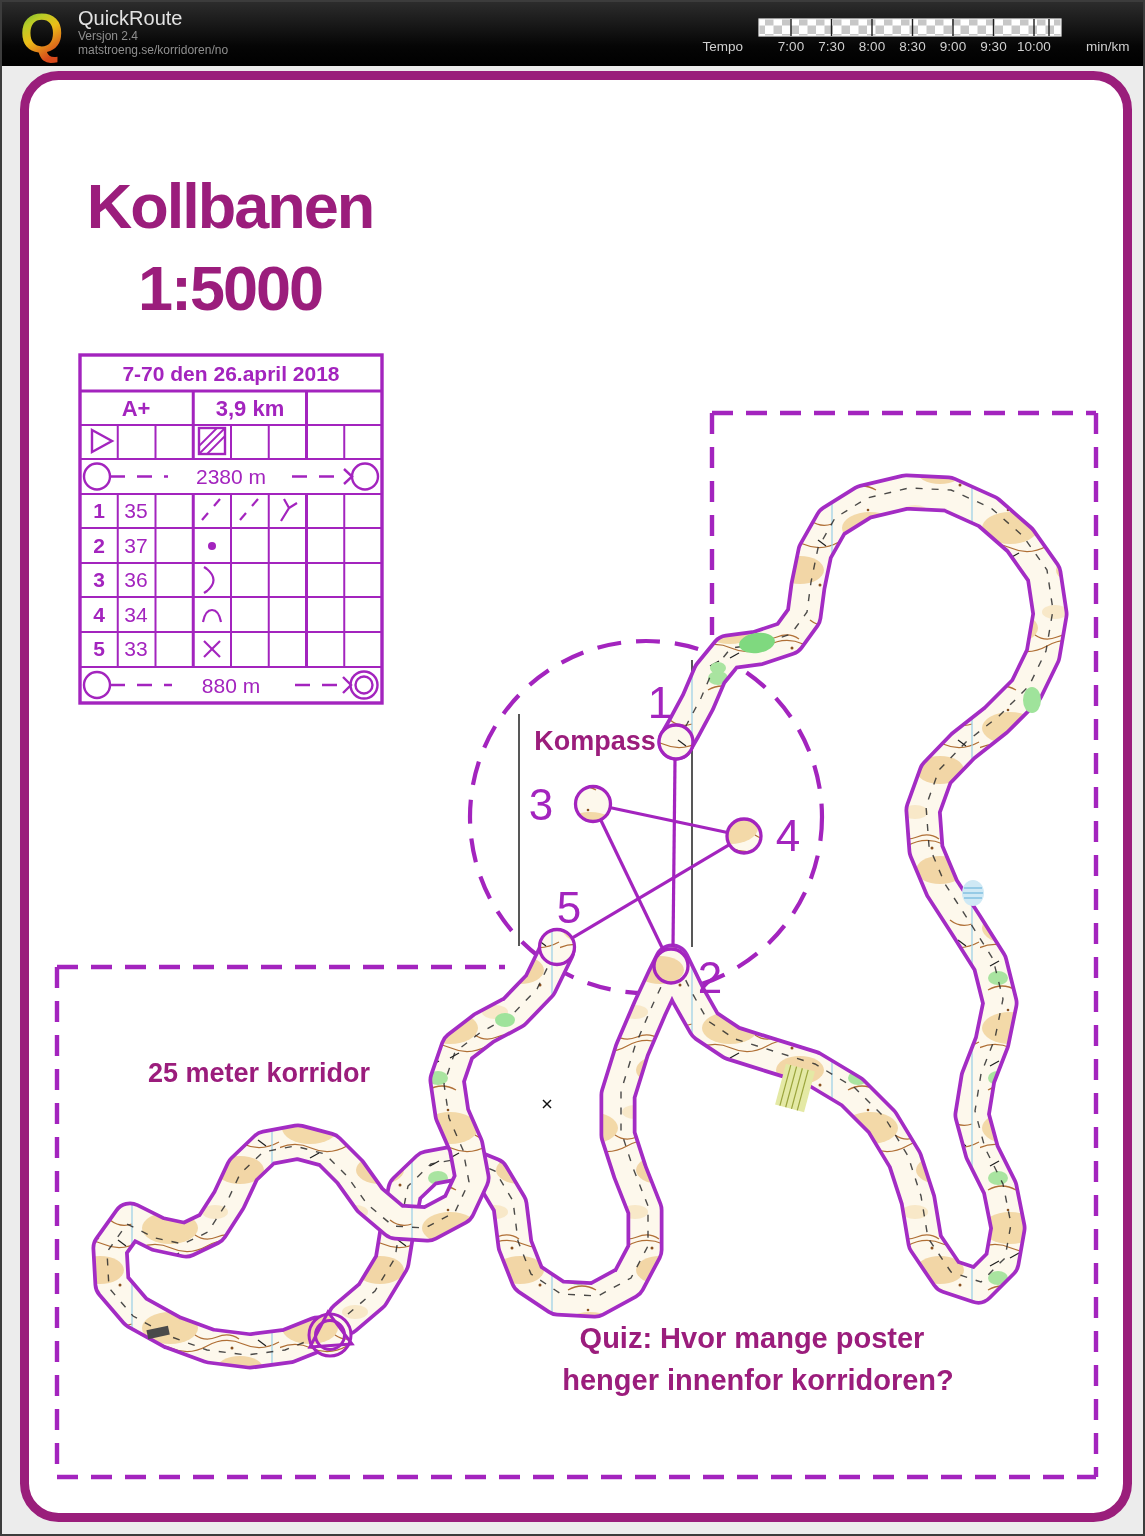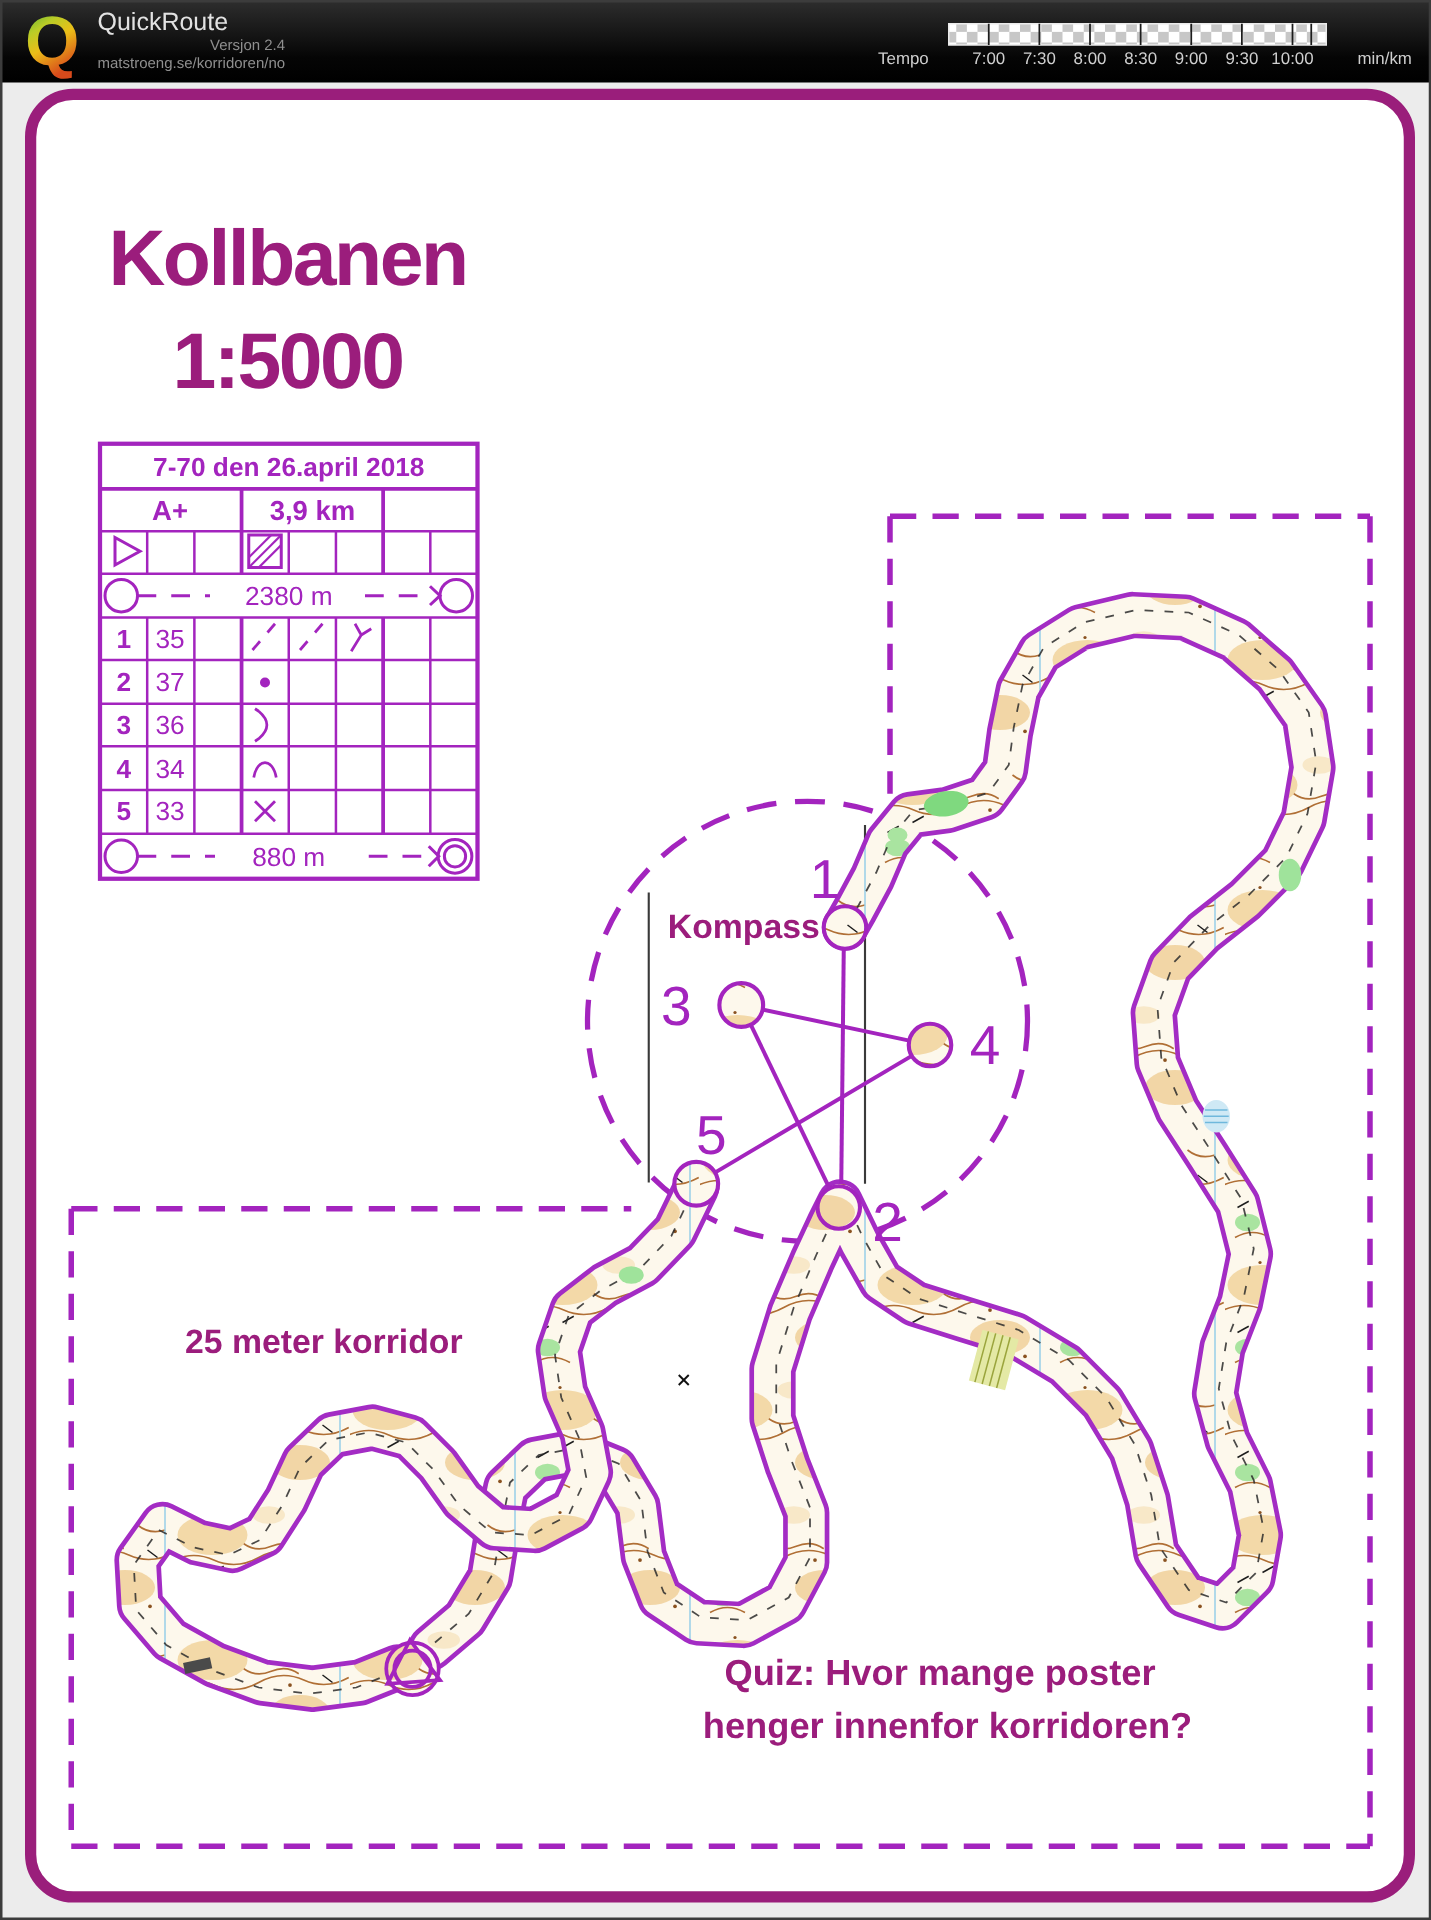--- a/index.html
+++ b/index.html
@@ -4,21 +4,21 @@
 <style>
   html,body{margin:0;padding:0;width:1145px;height:1536px;}
   body{position:relative;background:#ececec;overflow:hidden;
        font-family:"Liberation Sans",sans-serif;}
   .window-frame{position:absolute;inset:0;border:2px solid #3c3c3c;
        pointer-events:none;z-index:10;}
   .header{position:absolute;top:0;left:0;width:1145px;height:66px;
        background:linear-gradient(#2e2e2e,#050505 70%,#000);z-index:5;}
   .header .titles{position:absolute;left:78px;top:7px;}
   .app-title{color:#e2e2e2;font-size:20px;line-height:22px;}
-  .app-sub{color:#8f8f8f;font-size:12px;line-height:14px;text-align:right;}
+  .app-sub{color:#8f8f8f;font-size:12px;line-height:14px;}
   .logo-svg{position:absolute;left:16px;top:4px;}
   .tempo-svg{position:absolute;left:690px;top:0;}
   .page-svg{position:absolute;left:0;top:0;z-index:1;}
   text{font-family:"Liberation Sans",sans-serif;}
 </style>
 </head>
 <body>
 
 <div class="header">
   <svg class="logo-svg" width="58" height="60" viewBox="0 0 58 60">

